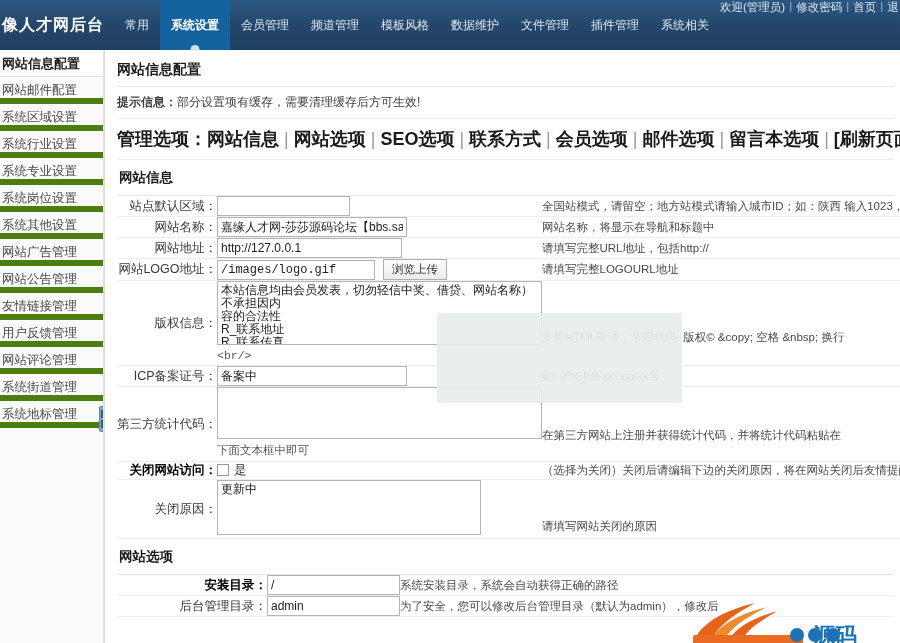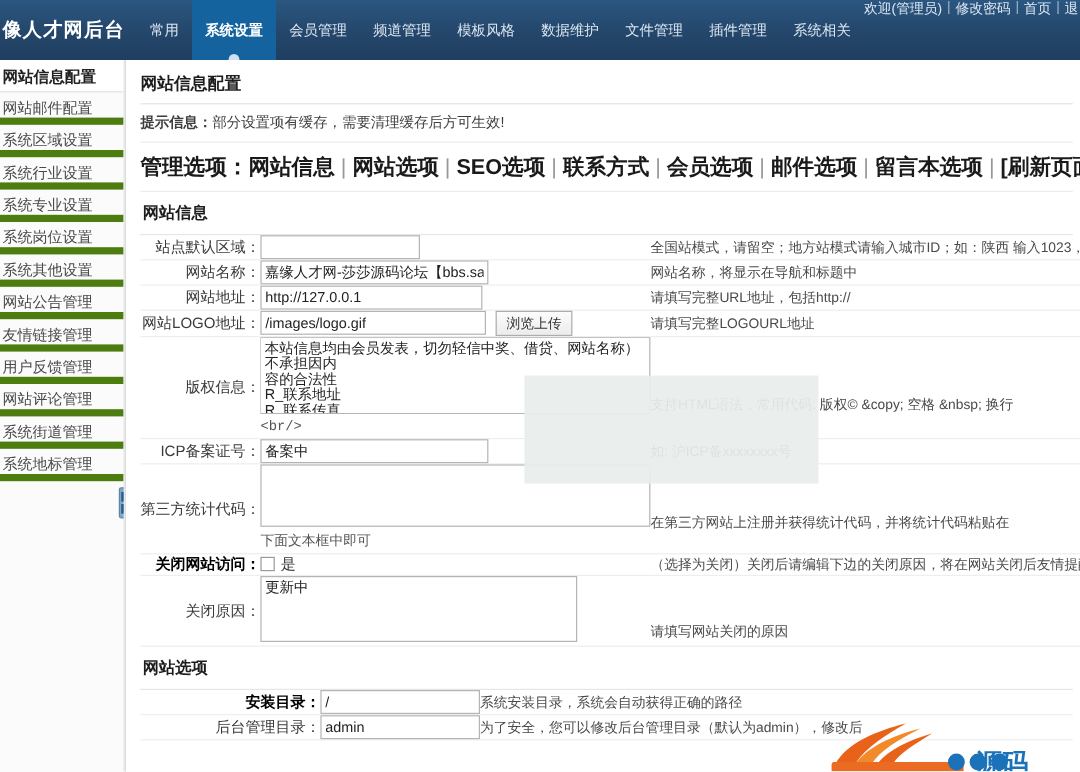--- a/index.html
+++ b/index.html
@@ -192,21 +192,21 @@
     background: #fff;
     font-size: 12px;
     padding: 1px 3px;
     font-family: "Liberation Sans", sans-serif;
     color: #222;
     outline: none;
   }
   input.w133 { width: 133px; }
   input.w190 { width: 190px; }
   input.w185 { width: 185px; }
-  input.w188 { width: 188px; }
+  input.w188 { width: 158px; font-family: Liberation Mono, monospace; }
   textarea.ta {
     border: 1px solid #b4b4b4;
     background: #fff;
     font-size: 12px;
     padding: 2px 3px;
     font-family: "Liberation Sans", sans-serif;
     color: #222;
     resize: none;
     outline: none;
     line-height: 13px;
@@ -288,20 +288,21 @@
 
     <div class="sidebar">
       <div id="sideList">
           <div class="side-item head">网站信息配置</div>
           <div class="side-item">网站邮件配置</div>
           <div class="side-item">系统区域设置</div>
           <div class="side-item">系统行业设置</div>
           <div class="side-item">系统专业设置</div>
           <div class="side-item">系统岗位设置</div>
           <div class="side-item">系统其他设置</div>
+          <div class="side-item">网站广告管理</div>
           <div class="side-item">网站公告管理</div>
           <div class="side-item">友情链接管理</div>
           <div class="side-item">用户反馈管理</div>
           <div class="side-item">网站评论管理</div>
           <div class="side-item">系统街道管理</div>
           <div class="side-item">系统地标管理</div>
         </div>
       <div class="collapse-handle"></div>
     </div>
 

